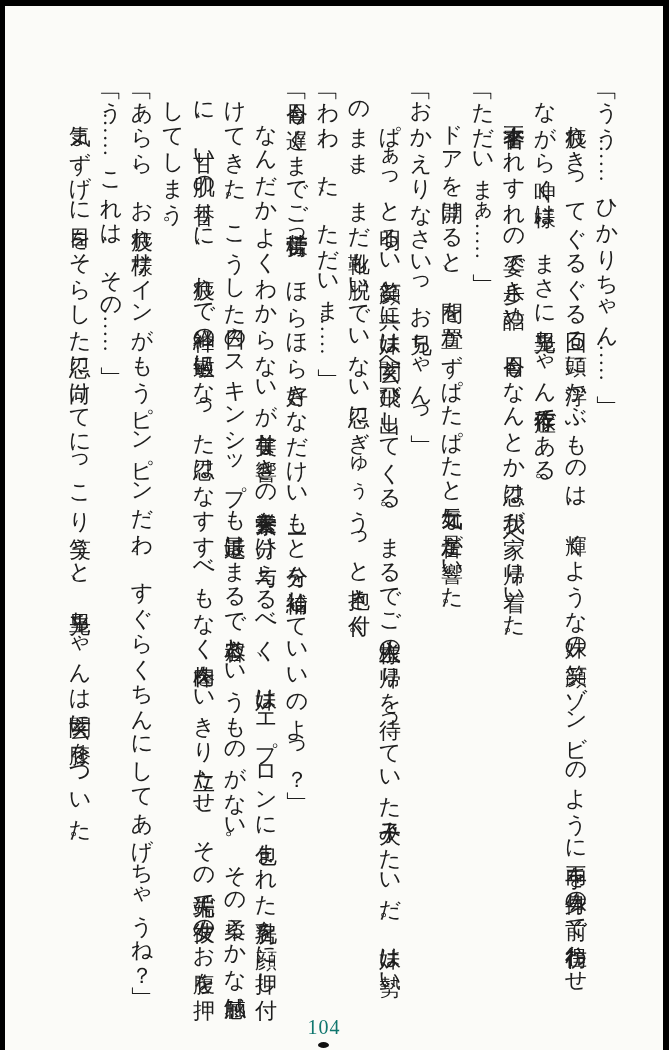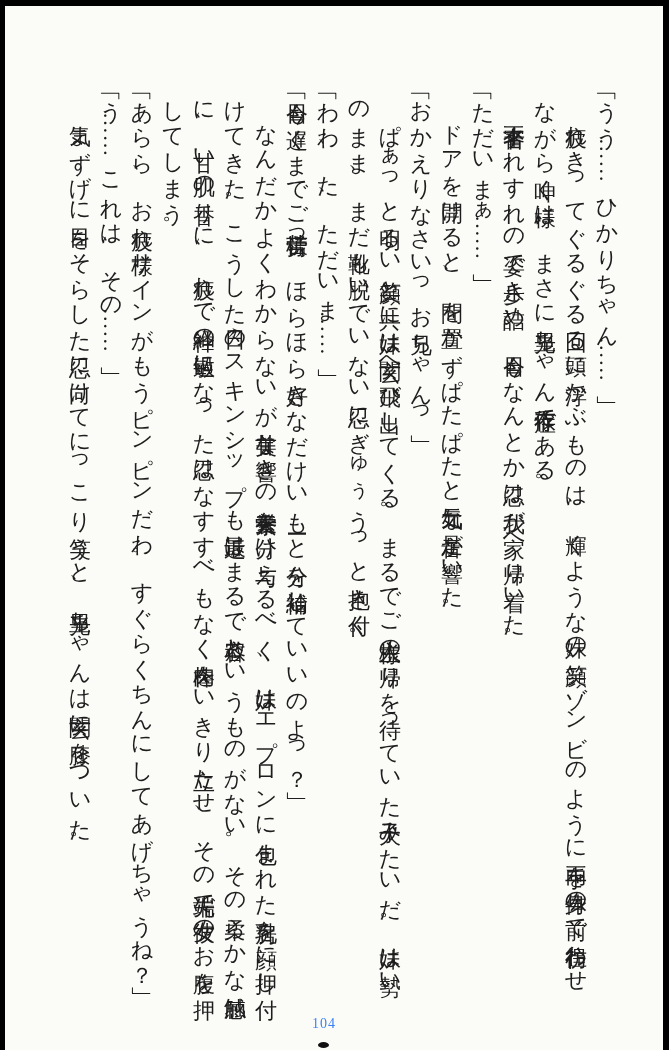--- a/index.html
+++ b/index.html
@@ -26,23 +26,23 @@
     letter-spacing:0.5px;
     color:#1d1d1d;
     text-align:left;
   }
   .text-block p { margin:0; padding:0; }
   .para.narrative { text-indent:22.5px; }
   .page-number {
     position:absolute;
     left:302px; top:1016px; width:44px;
     text-align:center;
-    font-size:14px;
+    font-size:20px;
     letter-spacing:1px;
-    color:#3b82f6;
+    color:#0f766e;
   }
   .ink-dot {
     position:absolute;
     left:318px; top:1042px;
     width:11px; height:6px;
     background:#101010;
     border-radius:50%;
   }
 </style>
 </head>

